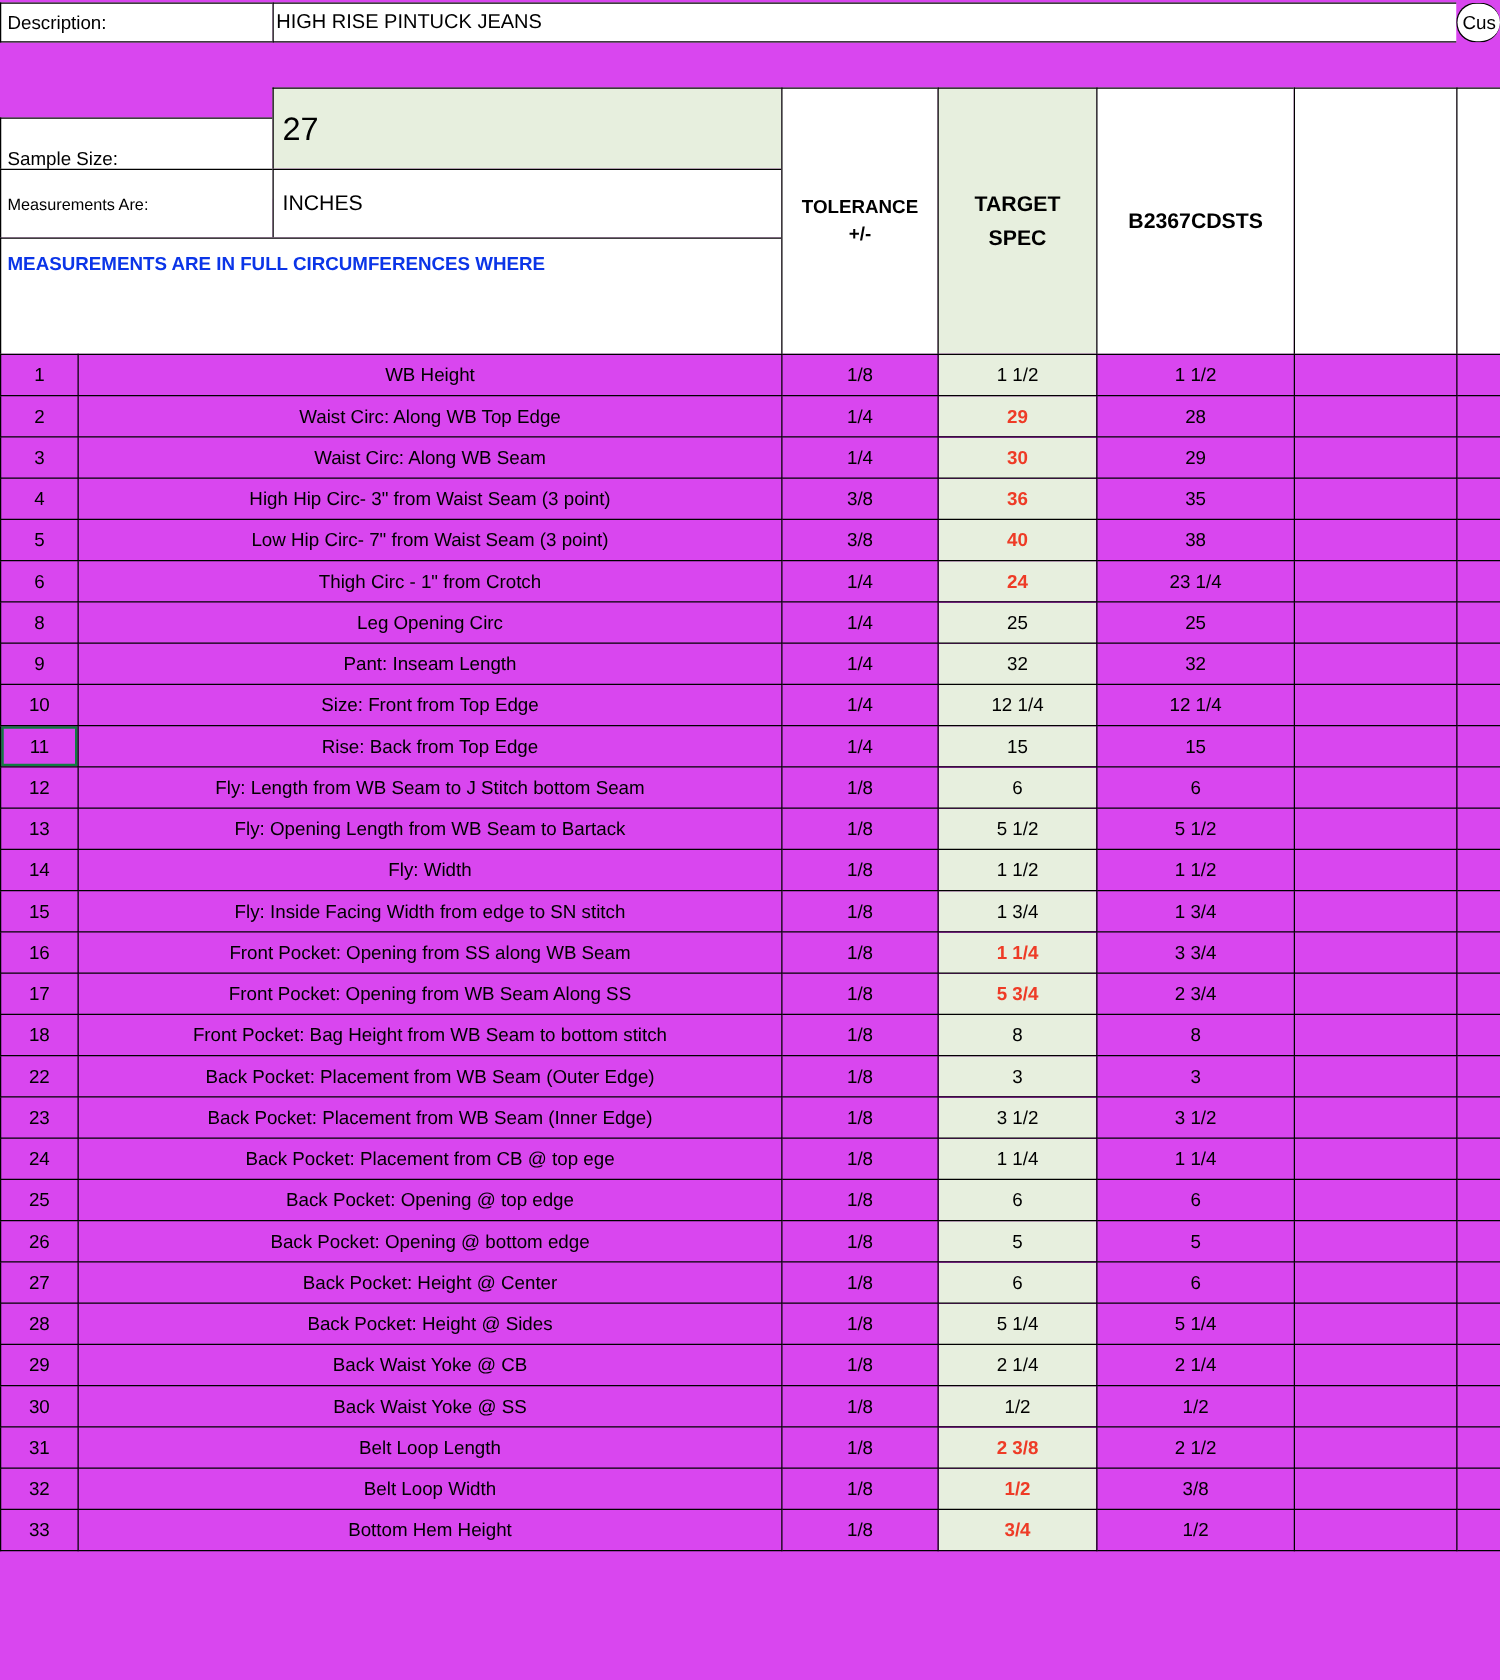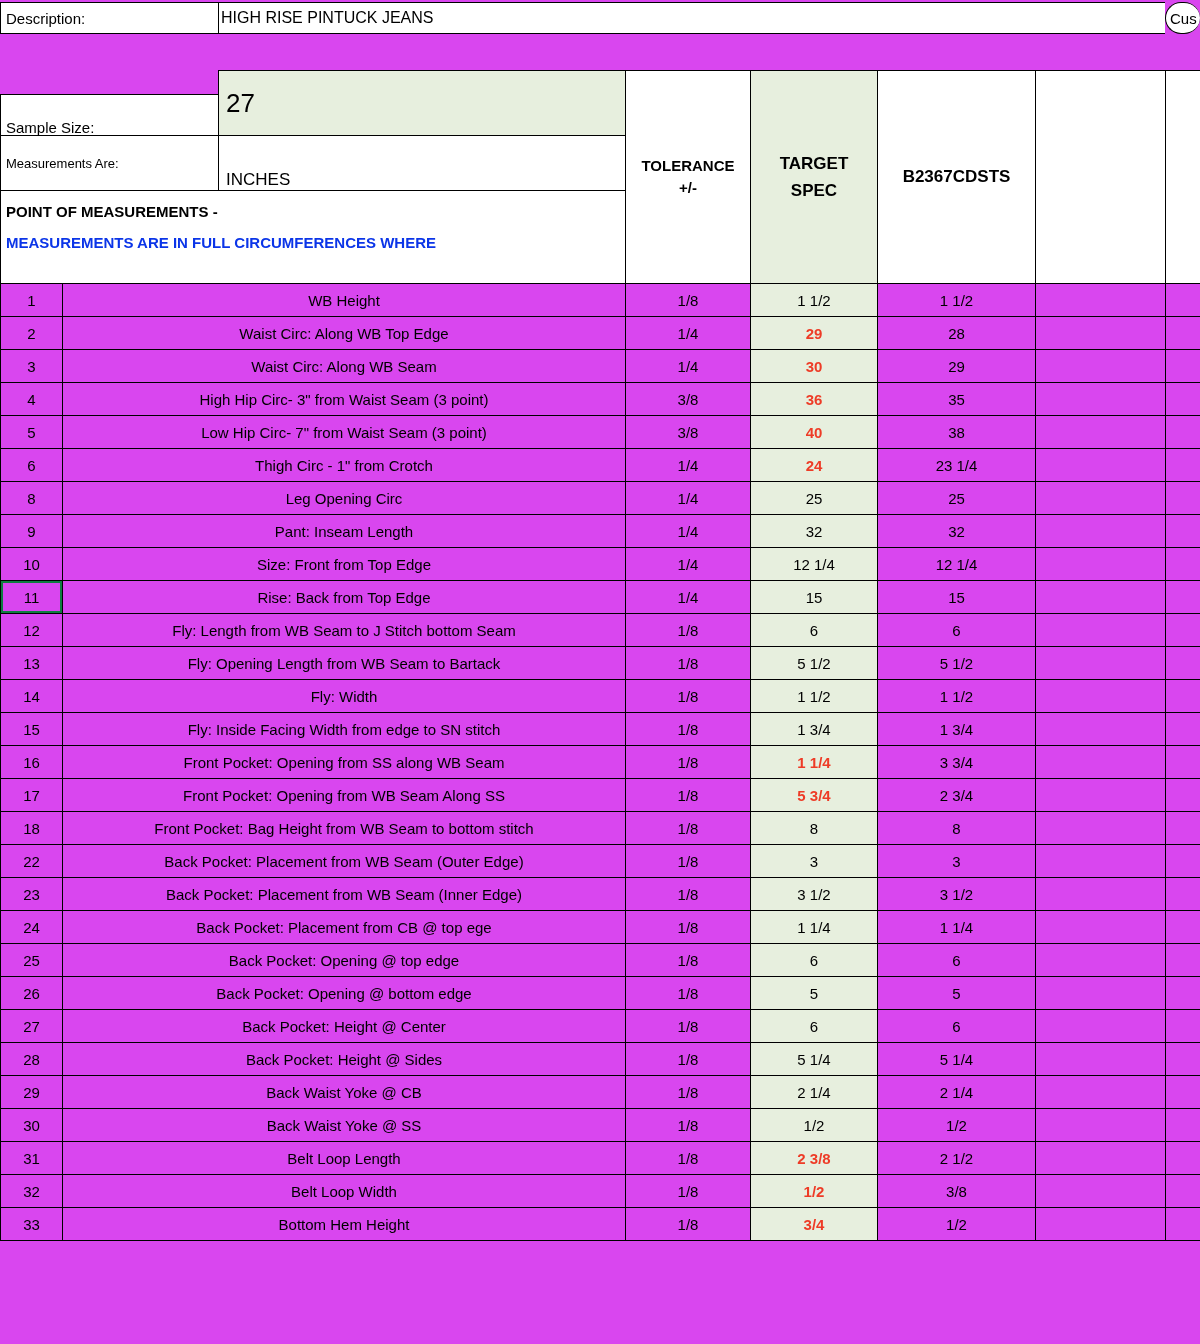--- a/index.html
+++ b/index.html
@@ -13,21 +13,21 @@
   .bb { border-bottom:1px solid #000; }
 
   .desc-label { left:0; top:2px; width:218px; height:32px; font-size:15px; padding-left:5px; }
   .desc-value { left:218px; top:2px; width:947px; height:32px; font-size:16px; padding-left:2px; }
   .desc-edge  { left:1165px; top:2px; width:35px; height:32px; font-size:15px; padding-left:4px;border-radius:16px; }
 
   .ss-label { left:0; top:70px; width:218px; height:65px; font-size:15px; padding-left:5px;margin-top:24px; }
   .ss-value { left:218px; top:70px; width:407px; height:65px; background:var(--green-fill);
               font-size:26px; padding-left:7px; }
   .ma-label { left:0; top:135px; width:218px; height:55px; font-size:13px; padding-left:5px; }
-  .ma-value { left:218px; top:135px; width:407px; height:55px; font-size:17px; padding-left:7px;align-items:flex-end; }
+  .ma-value { left:218px; top:135px; width:407px; height:55px; font-size:17px; padding-left:7px; }
 
   .pom-head { left:0; top:190px; width:625px; height:93px; display:block;
               padding:5px 8px 0 5px; font-size:15px; font-weight:700; line-height:31px; }
   .pom-blue { color:var(--blue-text); display:block; }
   .pom-black { display:block; }
 
   .mhead { top:70px; height:213px; flex-direction:column; justify-content:center;
            text-align:center; font-weight:700; }
   .tol-head    { left:625px;  width:125px; font-size:15px; line-height:1.5; }
   .target-head { left:750px;  width:127px; font-size:17px; line-height:1.6; background:var(--green-fill); }
@@ -66,21 +66,20 @@
   <div class="hcell ss-value">
     <span>27</span>
   </div>
   <div class="hcell ma-label">
     <span>Measurements Are:</span>
   </div>
   <div class="hcell ma-value">
     <span>INCHES</span>
   </div>
   <div class="hcell pom-head">
-    <span class="pom-black">POINT OF MEASUREMENTS -</span>
     <span class="pom-blue">MEASUREMENTS ARE IN FULL CIRCUMFERENCES WHERE</span>
   </div>
 
   <div class="hcell mhead tol-head">
     <span>TOLERANCE</span>
     <span>+/-</span>
   </div>
   <div class="hcell mhead target-head">
     <span>TARGET</span>
     <span>SPEC</span>

